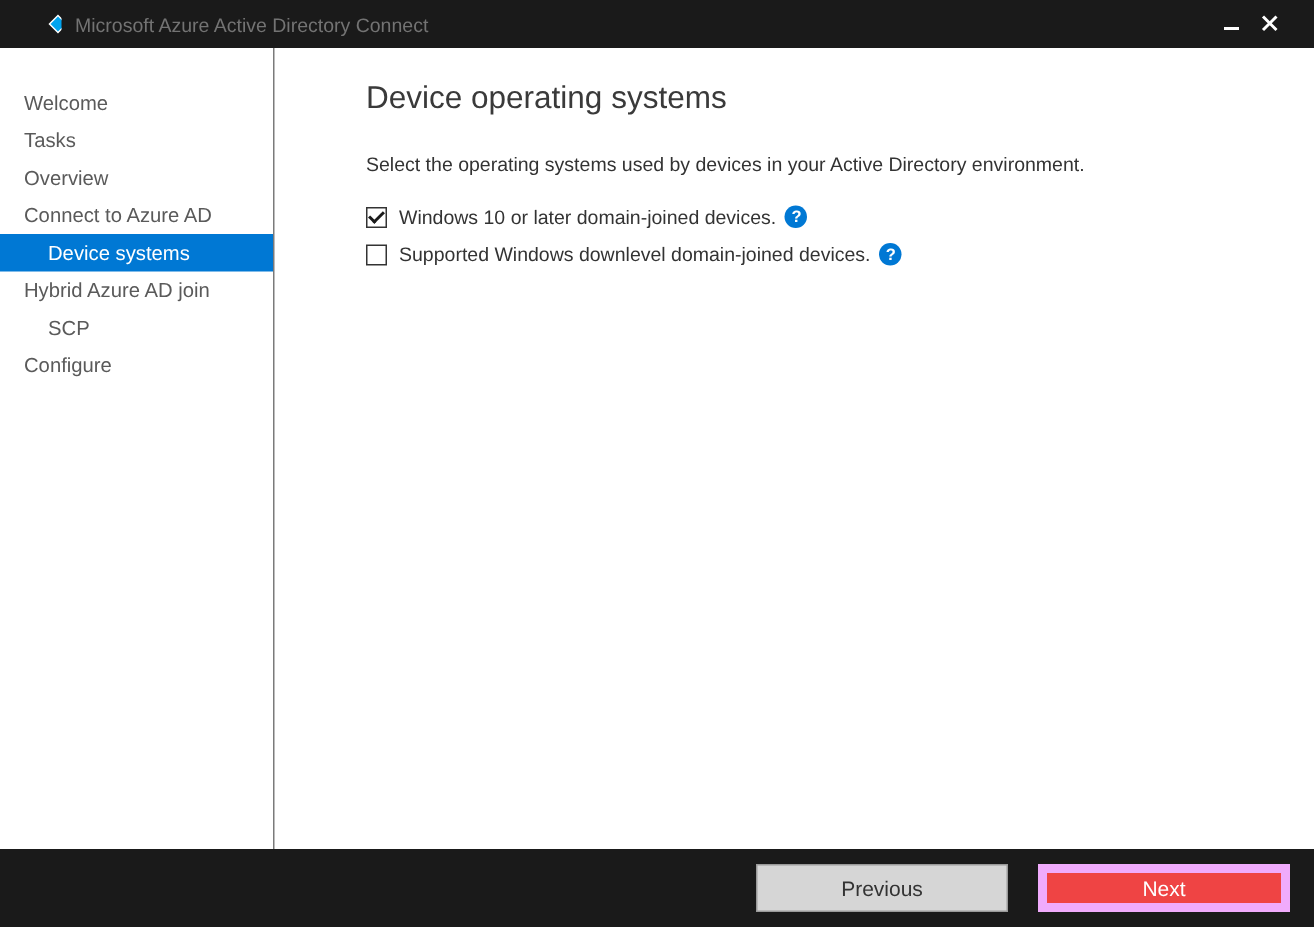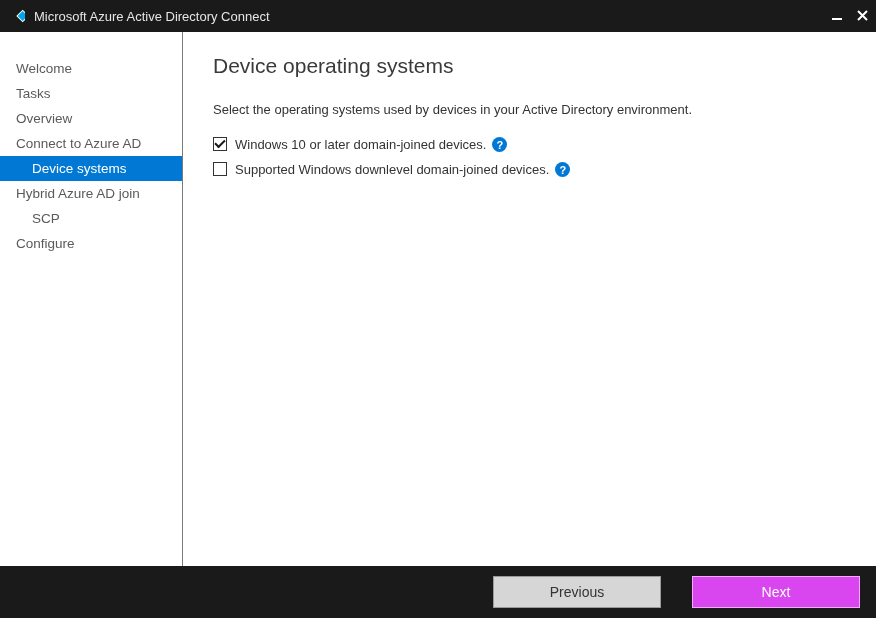--- a/index.html
+++ b/index.html
@@ -6,24 +6,24 @@
     body {
       font-family: "Segoe UI", Tahoma, sans-serif;
       width: 876px;
       height: 618px;
       background: #ffffff;
       overflow: hidden;
     }
     .titlebar {
       height: 32px;
       background: #1a1a1a;
-      color: #e5e5e5;
-      display: flex;
-      align-items: center;
-      padding: 0 8px;
+      color: #737373;
+      display: flex;
+      align-items: center;
+      padding: 0 24px;
     }
     .titlebar-icon {
       width: 18px;
       height: 18px;
       margin-right: 8px;
       display: flex;
       align-items: center;
       justify-content: center;
     }
     .titlebar-title {
@@ -38,20 +38,21 @@
     }
     .titlebar-controls span {
       cursor: pointer;
       font-size: 13px;
       line-height: 1;
       color: #ffffff;
     }
     .content {
       display: flex;
       height: 534px;
+      gap: 31px;
     }
     .sidebar {
       width: 183px;
       background: #ffffff;
       padding-top: 24px;
       border-right: 1px solid #7a7a7a;
     }
     .sidebar-item {
       font-size: 13.5px;
       color: #5a5a5a;
@@ -76,21 +77,21 @@
       color: #3a3a3a;
       margin-bottom: 24px;
     }
     .page-description {
       font-size: 13px;
       color: #333333;
       margin-bottom: 20px;
     }
     .checkbox-row {
       display: flex;
-      align-items: flex-start;
+      align-items: center;
       margin-bottom: 10px;
       font-size: 13px;
       color: #333333;
     }
     .checkbox {
       width: 14px;
       height: 14px;
       border: 1px solid #333333;
       margin-right: 8px;
       display: flex;
@@ -121,39 +122,39 @@
       margin-left: 6px;
       cursor: pointer;
     }
     .footer {
       height: 52px;
       background: #1a1a1a;
       display: flex;
       align-items: center;
       justify-content: flex-end;
       padding: 0 16px;
-      gap: 31px;
+      gap: 20px;
     }
     .btn {
       width: 168px;
       height: 32px;
       font-size: 14px;
       border: none;
       cursor: pointer;
       font-family: inherit;
     }
     .btn-previous {
       background: #d6d6d6;
       color: #333333;
       border: 1px solid #9a9a9a;
     }
     .btn-next {
-      background: #d946ef;
-      color: #ffffff;
-      border: 1px solid #f0abfc;
+      background: #ef4444;
+      color: #ffffff;
+      border: 6px solid #f0abfc;
     }
   </style>
 </head>
 <body>
 
 <div class="titlebar">
   <span class="titlebar-icon">
     <svg width="16" height="16" viewBox="0 0 16 16">
       <rect x="8" y="0" width="8" height="8" transform="rotate(45 8 8)" fill="#00a4ef" stroke="#ffffff" stroke-width="1"></rect>
     </svg>

